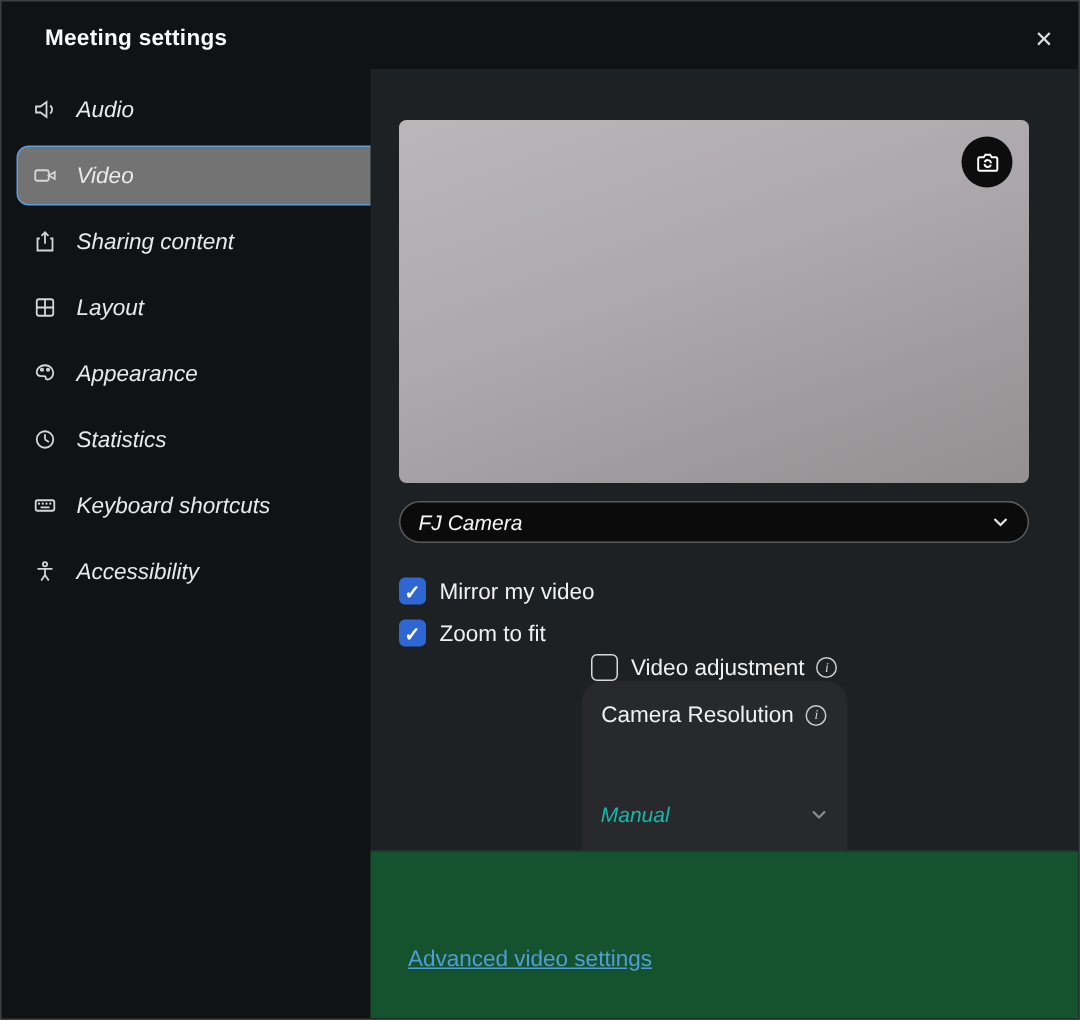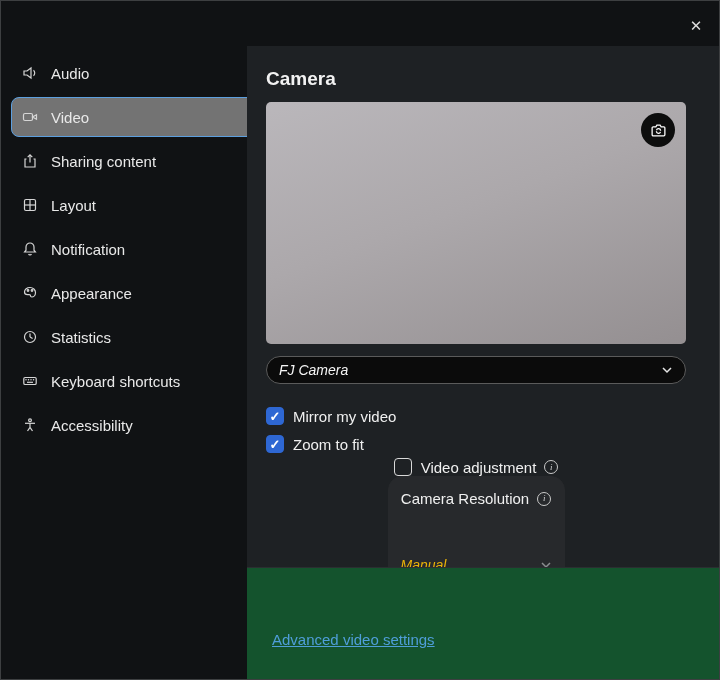--- a/index.html
+++ b/index.html
@@ -14,21 +14,21 @@
   .titlebar .title {
     position:absolute; left:29px; top:16px;
     font-size:15px; font-weight:bold; color:#fafafa; letter-spacing:.2px;
   }
   .close-btn {
     position:absolute; right:10px; top:12px; width:26px; height:26px;
     display:flex; align-items:center; justify-content:center;
     color:#dddddd; font-size:15px; cursor:pointer; border-radius:4px;
   }
   
-  .sidebar { position:absolute; top:48px; left:0; width:284px; bottom:0; }
+  .sidebar { position:absolute; top:48px; left:0; width:284px; bottom:0;font-style:italic; }
   .side-item {
     display:flex; align-items:center;
     height:40px; margin:4px 16px 4px 10px; padding:0 10px;
     border-radius:8px; border:1.5px solid transparent;
     font-size:15px; color:#e9e9e9; cursor:pointer;
   }
   .side-item.selected { border-color:#5c9fdf; background:#737373; }
   .side-icon { width:16px; height:16px; margin-right:13px; color:#d6d6d6; flex:0 0 16px; }
   .side-icon svg { width:16px; height:16px; display:block; }
   
@@ -47,21 +47,21 @@
     cursor:pointer;
   }
   .flip-btn svg { width:17px; height:17px; color:#ffffff; }
   .dropdown {
     display:flex; align-items:center; justify-content:space-between;
     background:#0b0b0b; border:1px solid #5b5b5b; border-radius:14px;
     height:28px; padding:0 12px; font-size:14px; color:#f5f5f5; cursor:pointer;font-style:italic;
   }
   .dropdown svg { width:12px; height:12px; color:#e6e6e6; }
   .device-dropdown { margin-top:12px; }
-  .dropdown.disabled { background:#27292c; border-color:#27292c; color:#eab308; cursor:default;gap:33px; }
+  .dropdown.disabled { background:#27292c; border-color:#27292c; color:#14b8a6; cursor:default;gap:33px; }
   .dropdown.disabled svg { color:#8a8d90; }
   .small-dd { width:177px; flex:0 0 177px; }
   
   .controls { margin-top:18px; display:flex; flex-direction:column; }
   .row { display:flex; align-items:center; height:28px; }
   .row.spread { justify-content:space-between; height:32px;flex-direction:column; }
   .left-group { display:flex; align-items:center; }
   .checkbox {
     width:18px; height:18px; border-radius:4px; margin-right:9px;
     display:flex; align-items:center; justify-content:center; cursor:pointer;
@@ -83,20 +83,21 @@
     position:absolute; left:25px; top:63px;
     color:#4f9ed9; font-size:15px; text-decoration:underline; cursor:pointer;
   }
 </style>
 </head>
 <body>
 
 <div class="window">
 
   <div class="titlebar">
+    <div class="title">Meeting settings</div>
     <div class="close-btn">
       <span>✕</span>
     </div>
   </div>
 
   <div class="sidebar">
 
     <div class="side-item">
       <span class="side-icon">
         <svg viewBox="0 0 16 16" fill="none" stroke="currentColor" stroke-width="1.2">
@@ -133,29 +134,20 @@
       <span class="side-icon">
         <svg viewBox="0 0 16 16" fill="none" stroke="currentColor" stroke-width="1.2">
             <rect x="2.5" y="2.5" width="11" height="11" rx="1.5"></rect>
             <path d="M8 2.5v11"></path>
             <path d="M2.5 8h11"></path>
           </svg>
       </span>
       <span class="side-label">Layout</span>
     </div>
 
-    <div class="side-item">
-      <span class="side-icon">
-        <svg viewBox="0 0 16 16" fill="none" stroke="currentColor" stroke-width="1.2">
-            <path d="M8 2a4 4 0 0 0-4 4v3.2L2.6 11h10.8L12 9.2V6a4 4 0 0 0-4-4z"></path>
-            <path d="M6.6 13a1.5 1.5 0 0 0 2.8 0"></path>
-          </svg>
-      </span>
-      <span class="side-label">Notification</span>
-    </div>
 
     <div class="side-item">
       <span class="side-icon">
         <svg viewBox="0 0 16 16" fill="none" stroke="currentColor" stroke-width="1.2">
             <path d="M8 2.5c3 0 5.5 2.2 5.5 5S11.5 12 9.8 12c-1 0-1.3-.6-1.3-1.2 0-.7-.5-1.1-1.2-1.1H5.5C3.8 9.7 2.5 8.7 2.5 7 2.5 4.5 5 2.5 8 2.5z"></path>
             <circle cx="6" cy="5.5" r=".8"></circle>
             <circle cx="10" cy="5.5" r=".8"></circle>
           </svg>
       </span>
       <span class="side-label">Appearance</span>
@@ -193,21 +185,20 @@
             <path d="M8 10.3l2.5 3.7"></path>
           </svg>
       </span>
       <span class="side-label">Accessibility</span>
     </div>
 
   </div>
 
   <div class="content">
 
-    <div class="heading">Camera</div>
 
     <div class="preview">
       <div class="flip-btn">
         <svg viewBox="0 0 16 16" fill="none" stroke="currentColor" stroke-width="1.2">
             <path d="M5.5 4.5l1-1.5h3l1 1.5H13a1 1 0 0 1 1 1V12a1 1 0 0 1-1 1H3a1 1 0 0 1-1-1V5.5a1 1 0 0 1 1-1h2.5z"></path>
             <path d="M6 8.7a2 2 0 0 0 3.9.6"></path>
             <path d="M10 8.3A2 2 0 0 0 6.1 7.7"></path>
           </svg>
       </div>
     </div>

